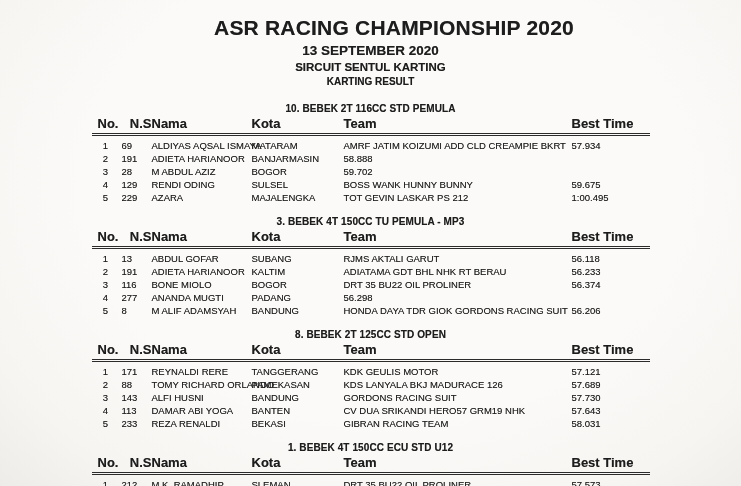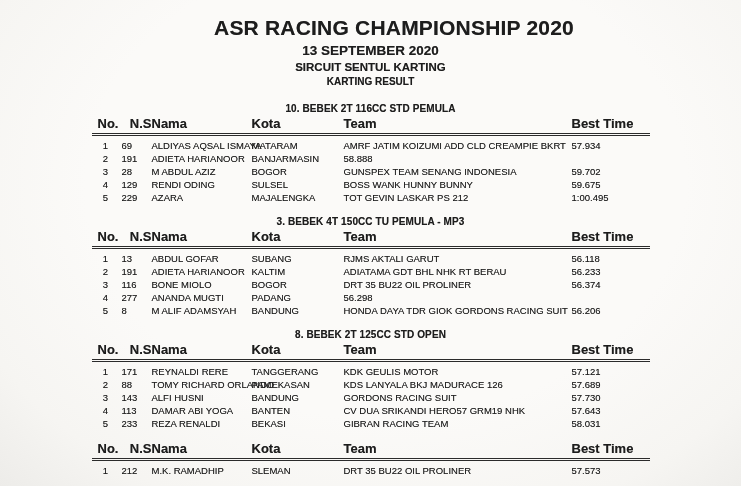--- a/index.html
+++ b/index.html
@@ -91,21 +91,20 @@
     <div class="c2">ADIETA HARIANOOR</div>
     <div class="c3">BANJARMASIN</div>
     <div class="c5">58.888</div>
   </div>
 
   <div class="grid-row data-row">
     <div class="c0">3</div>
     <div class="c1">28</div>
     <div class="c2">M ABDUL AZIZ</div>
     <div class="c3">BOGOR</div>
-    <div class="c4">GUNSPEX TEAM SENANG INDONESIA</div>
     <div class="c5">59.702</div>
   </div>
 
   <div class="grid-row data-row">
     <div class="c0">4</div>
     <div class="c1">129</div>
     <div class="c2">RENDI ODING</div>
     <div class="c3">SULSEL</div>
     <div class="c4">BOSS WANK HUNNY BUNNY</div>
     <div class="c5">59.675</div>
@@ -231,20 +230,21 @@
     <div class="c1">233</div>
     <div class="c2">REZA RENALDI</div>
     <div class="c3">BEKASI</div>
     <div class="c4">GIBRAN RACING TEAM</div>
     <div class="c5">58.031</div>
   </div>
 </div>
   </div>
 
   <div class="section">
+    <div class="section-title">1. BEBEK 4T 150CC ECU STD U12</div>
     <div class="grid-row thead">
       <div class="h0">No.</div>
       <div class="h1">N.S</div>
       <div class="h2">Nama</div>
       <div class="h3">Kota</div>
       <div class="h4">Team</div>
       <div class="h5">Best Time</div>
     </div>
     <div class="tbody">
   <div class="grid-row data-row">

